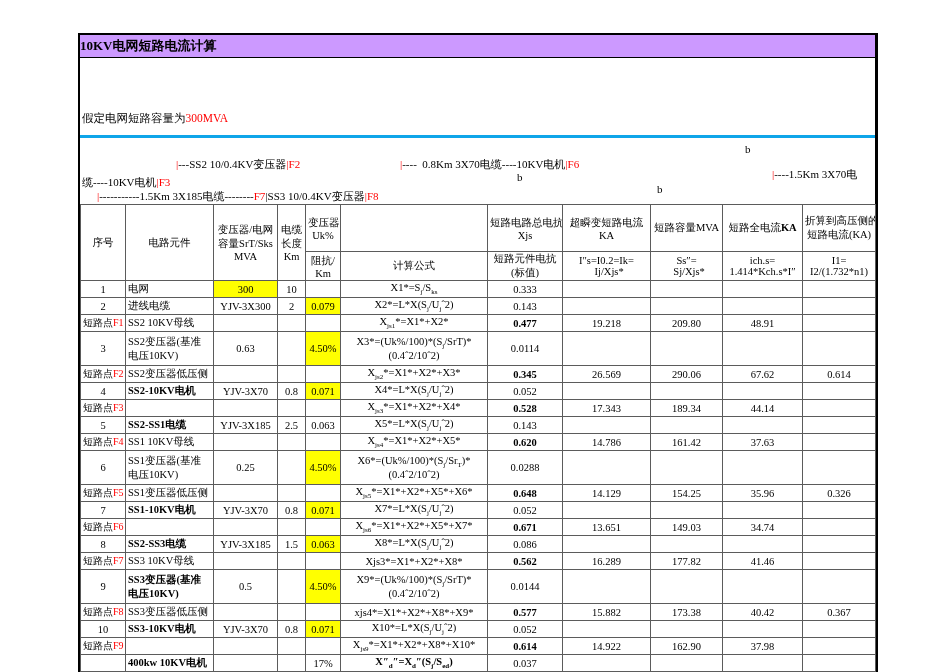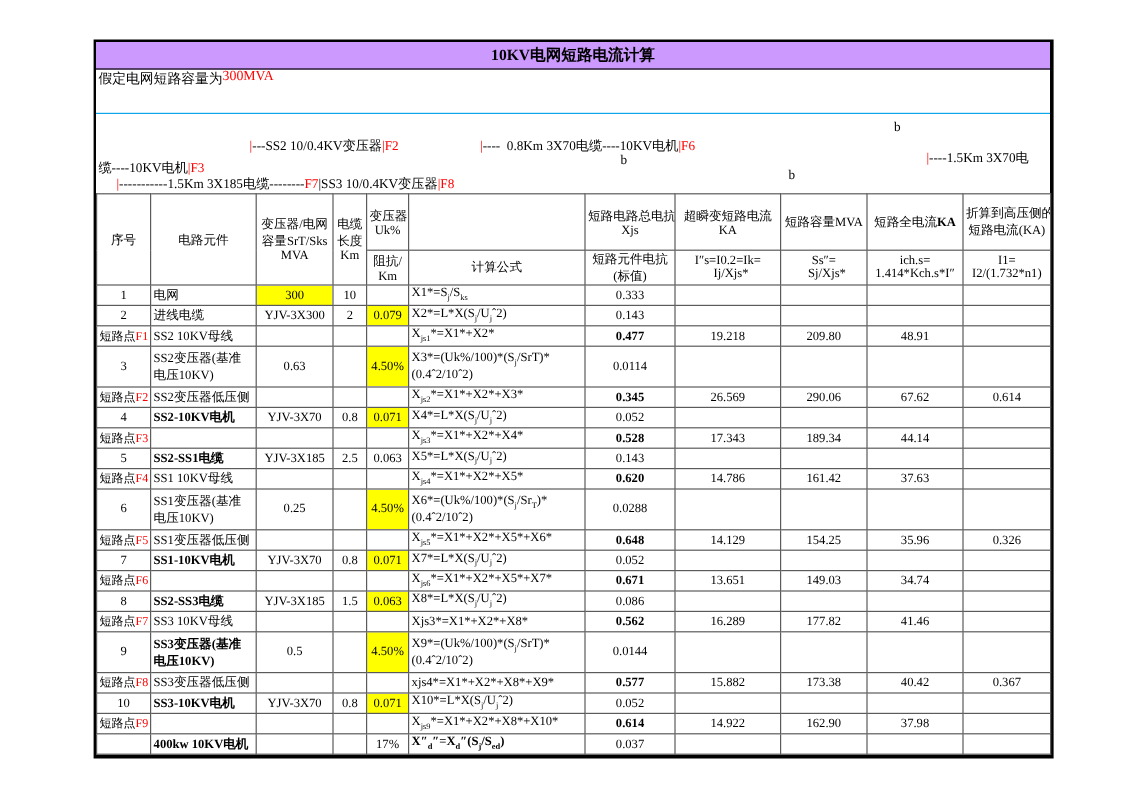--- a/index.html
+++ b/index.html
@@ -8,61 +8,61 @@
     font-family:"Liberation Serif","DejaVu Serif",serif; color:#000;
     overflow:hidden;
   }
   .sheet {
     position:absolute; left:78px; top:33px; width:795px;
     border:2px solid #000; border-right-width:3px; border-bottom-width:3px;
     background:#fff;
   }
   .titlebar {
     height:22px; line-height:22px; background:#cc99ff;
-    border-bottom:1px solid #000; text-align:center;
+    border-bottom:1px solid #000; text-align:left;
     font-weight:bold; font-size:13px;
   }
   .subtitle {
-    height:37px; box-sizing:border-box; border-bottom:1px solid #0ea5e9;
-    font-size:11.5px; display:flex; padding:0 2px;
-    white-space:nowrap; overflow:hidden;
+    height:37px; box-sizing:border-box; border-bottom:3px solid #0ea5e9;
+    font-size:11.5px; display:flex; align-items:center; padding:0 2px;
+    white-space:nowrap; overflow:hidden;margin-top:43px;
   }
   .circuit { position:relative; height:66px; font-size:11px; }
   .ci { position:absolute; white-space:pre; }
   .red { color:#ff0000; }
   table.calc { border-collapse:collapse; table-layout:fixed; width:795px; font-size:10.5px; }
   table.calc th, table.calc td {
     border:1px solid #5b5b5b; padding:0 2px; vertical-align:middle;
     overflow:hidden; box-sizing:border-box;
   }
   table.calc th { font-weight:normal; text-align:center; }
   tr.h1 { height:47px; }
   tr.h2 { height:17px; }
   .pre { white-space:pre; }
   .lft { text-align:left; }
   td.center { text-align:center; }
   td.hl { background:#ffff00; }
   td.b, .b { font-weight:bold; }
-  td.formula { text-align:left; }
+  td.formula { text-align:center; }
   td.formula sub { font-size:7px; }
   td.faultcell { font-size:10px; white-space:nowrap; padding:0 1px;margin-left:36px; }
   sub { font-size:8px; }
 </style>
 </head>
 <body>
 
 <div class="sheet">
   <div class="titlebar">10KV电网短路电流计算</div>
   <div class="subtitle">
       <span>假定电网短路容量为</span>
       <span class="red">300MVA</span>
     </div>
   <div class="circuit">
       <div class="ci" style="left: 665px; top: 5px;"><span>b</span></div>
-      <div class="ci" style="left: 128px; top: 19px;"><span class="red">|</span><span>---SS2 10/0.4KV变压器</span><span class="red">|F2</span></div>
+      <div class="ci" style="left: 96px; top: 19px;"><span class="red">|</span><span>---SS2 10/0.4KV变压器</span><span class="red">|F2</span></div>
       <div class="ci" style="left: 320px; top: 19px;"><span class="red">|</span><span>----  0.8Km 3X70电缆----10KV电机</span><span class="red">|F6</span></div>
       <div class="ci" style="left: 692px; top: 29px;"><span class="red">|</span><span>----1.5Km 3X70电</span></div>
       <div class="ci" style="left: 437px; top: 33px;"><span>b</span></div>
       <div class="ci" style="left: 2px; top: 37px;"><span>缆----10KV电机</span><span class="red">|F3</span></div>
       <div class="ci" style="left: 577px; top: 45px;"><span>b</span></div>
       <div class="ci" style="left: 17px; top: 51px;"><span class="red">|</span><span>-----------1.5Km 3X185电缆--------</span><span class="red">F7</span><span>|SS3 10/0.4KV变压器</span><span class="red">|F8</span></div>
     </div>
   <table class="calc">
     <colgroup>
       <col style="width:45px">

